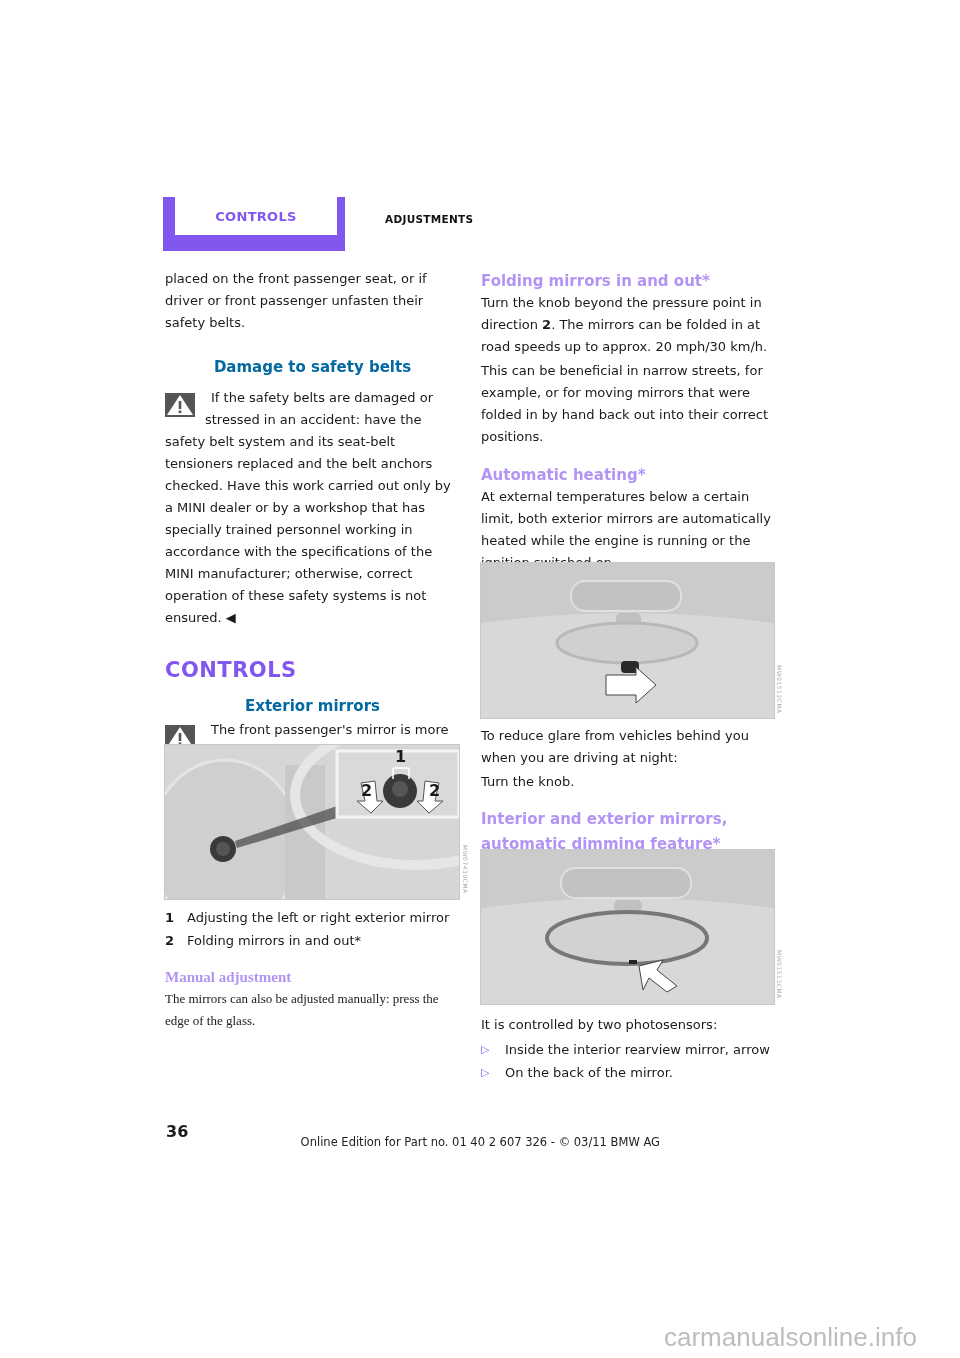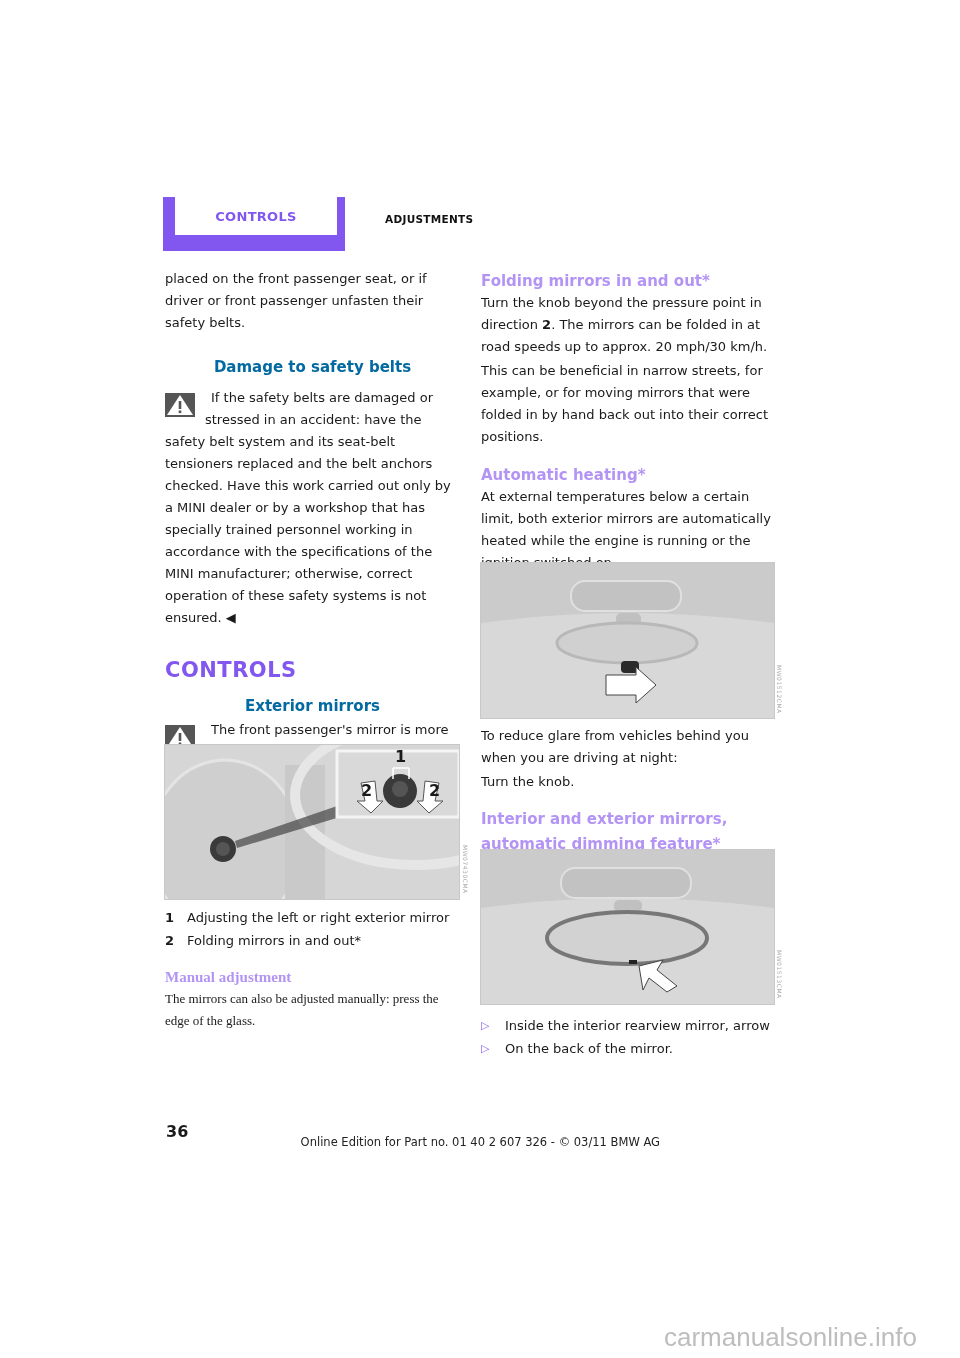--- a/index.html
+++ b/index.html
@@ -156,20 +156,21 @@
     <rect x="80" y="18" width="130" height="30" rx="14" fill="#c2c2c2" stroke="#e0e0e0" stroke-width="2"></rect>
     <rect x="133" y="50" width="28" height="12" rx="5" fill="#c0c0c0"></rect>
     <ellipse cx="146" cy="88" rx="80" ry="26" fill="#d2d2d2" stroke="#777" stroke-width="4"></ellipse>
     <rect x="148" y="110" width="8" height="4" fill="#222"></rect>
     <polygon points="158,116 182,110 176,120 196,136 186,142 168,128 162,140" fill="#fff" stroke="#444" stroke-width="1"></polygon>
   </svg>
 </div>
 <div class="figure-code" style="left:776px; top:950px;">MW01513CMA</div>
 
 <div class="col" style="left:481px; top:1014px;">
+  <p>It is controlled by two photosensors:</p>
   <div class="list-row">
     <span class="bullet">▷</span>
     <span>Inside the interior rearview mirror, arrow</span>
   </div>
   <div class="list-row">
     <span class="bullet">▷</span>
     <span>On the back of the mirror.</span>
   </div>
 </div>
 

